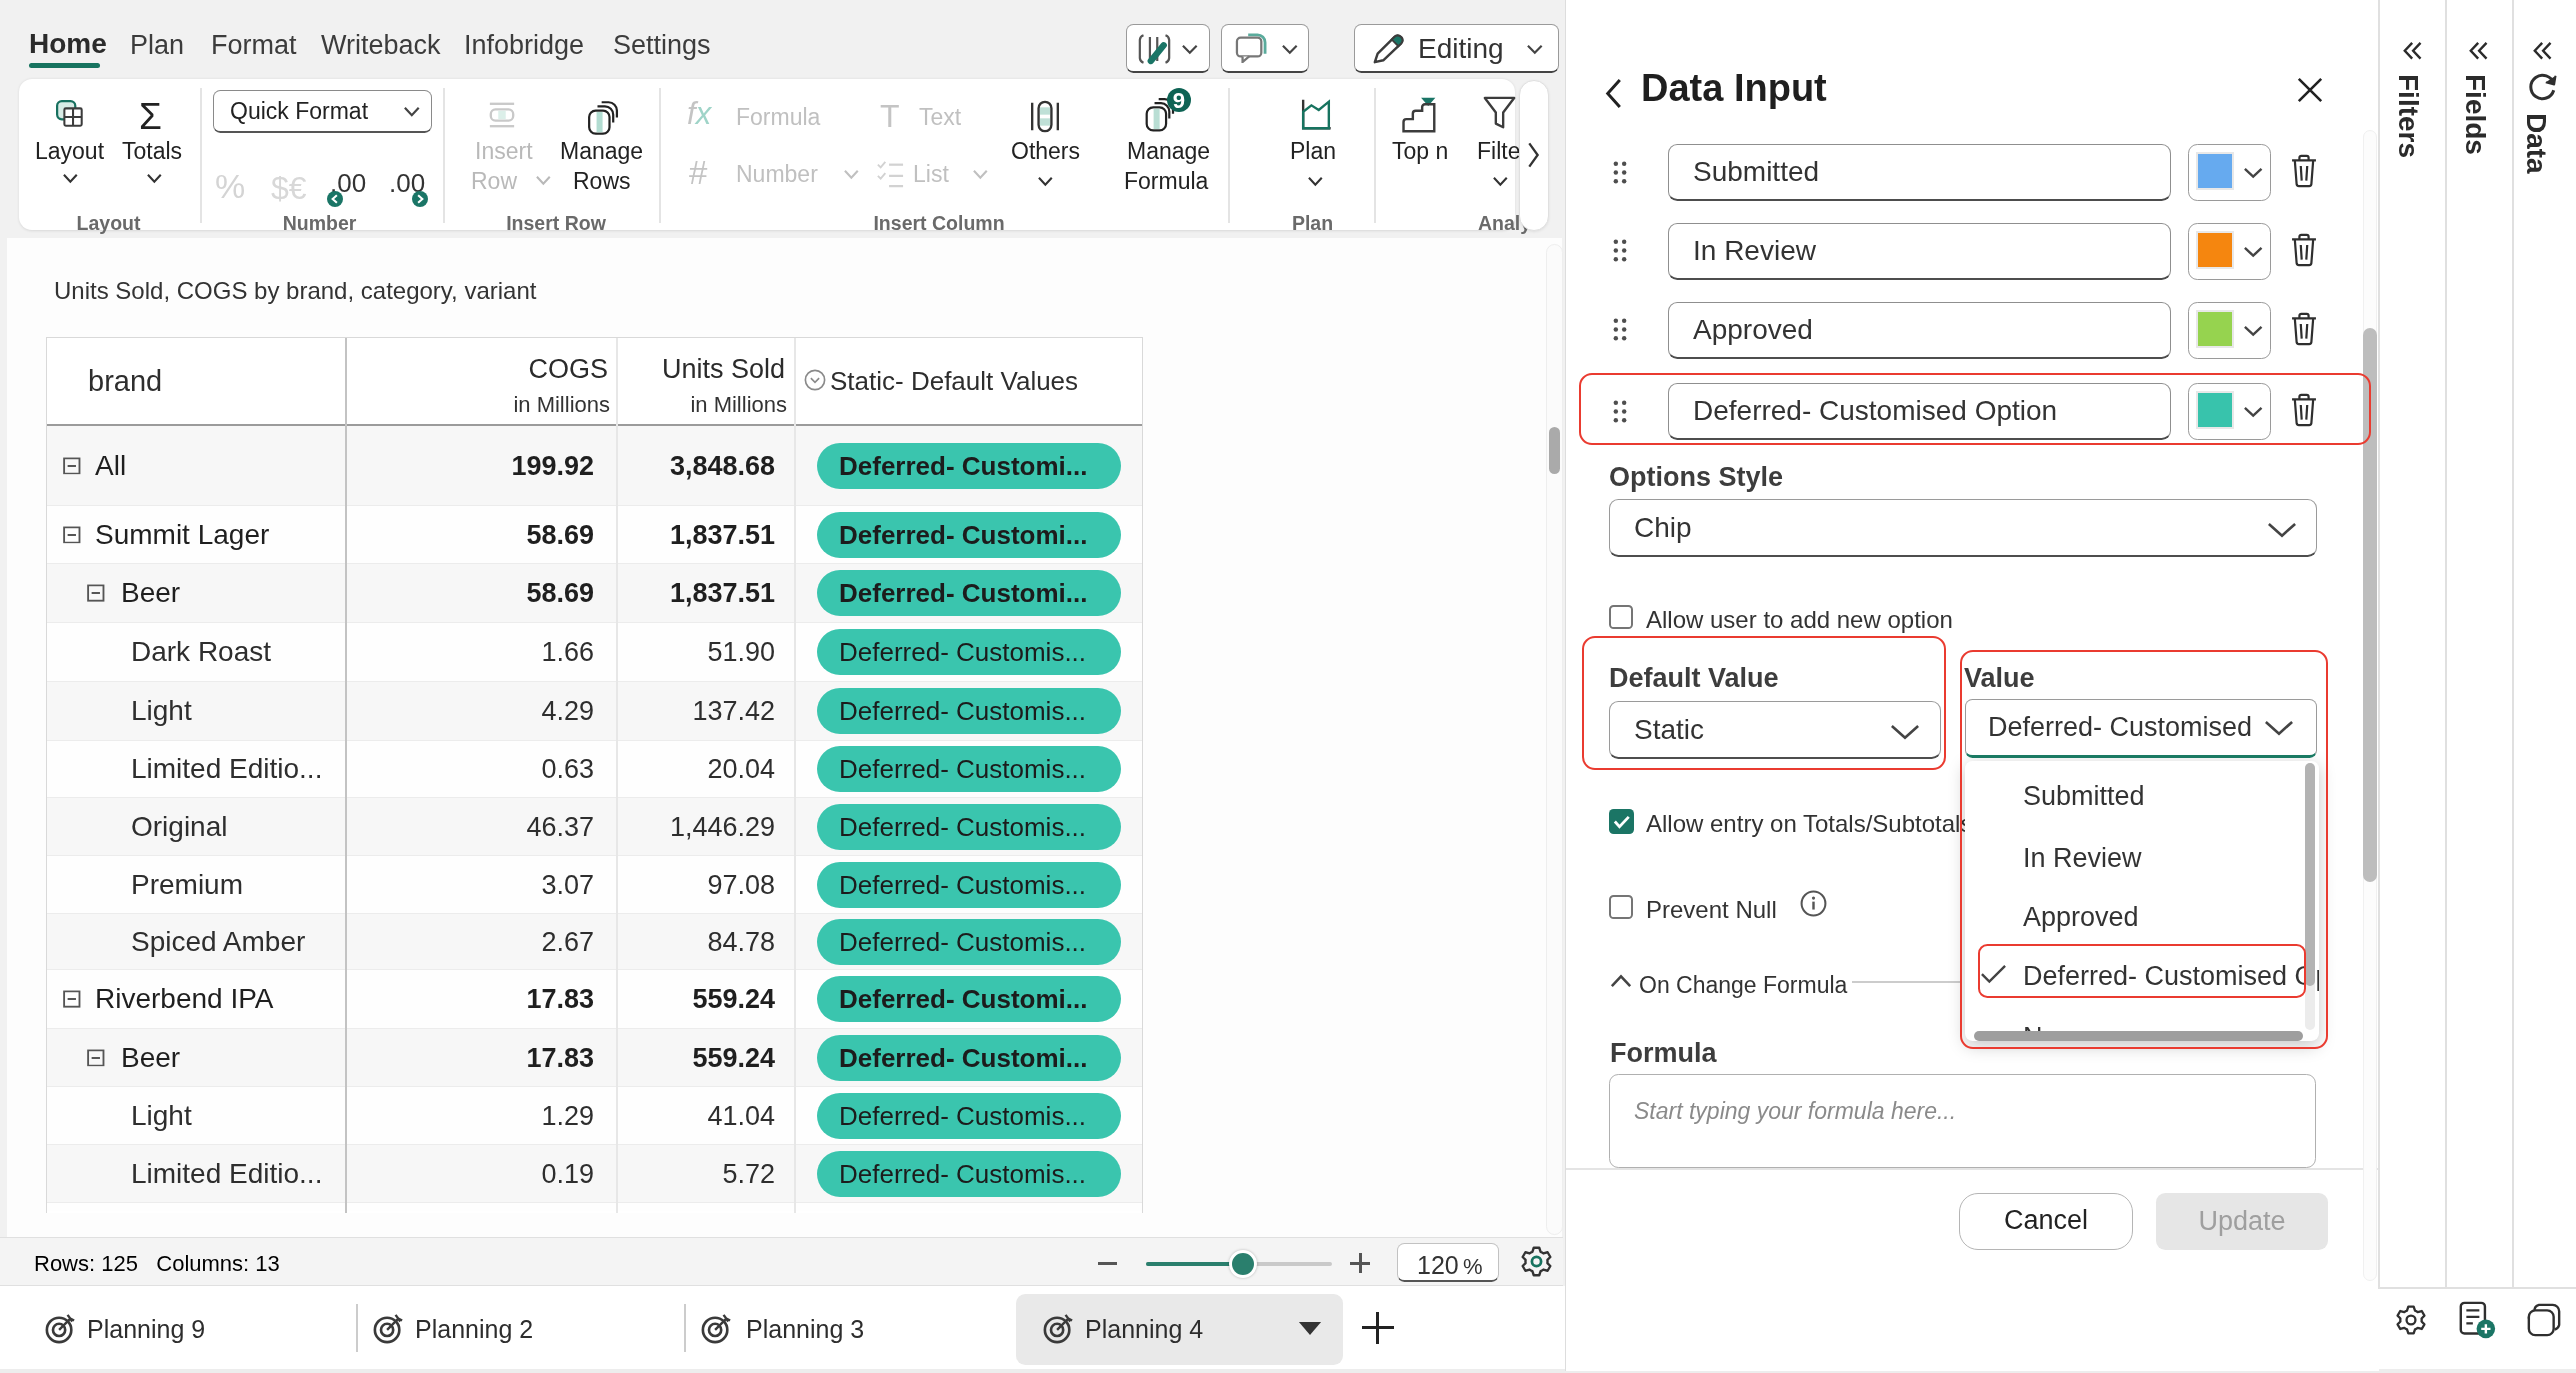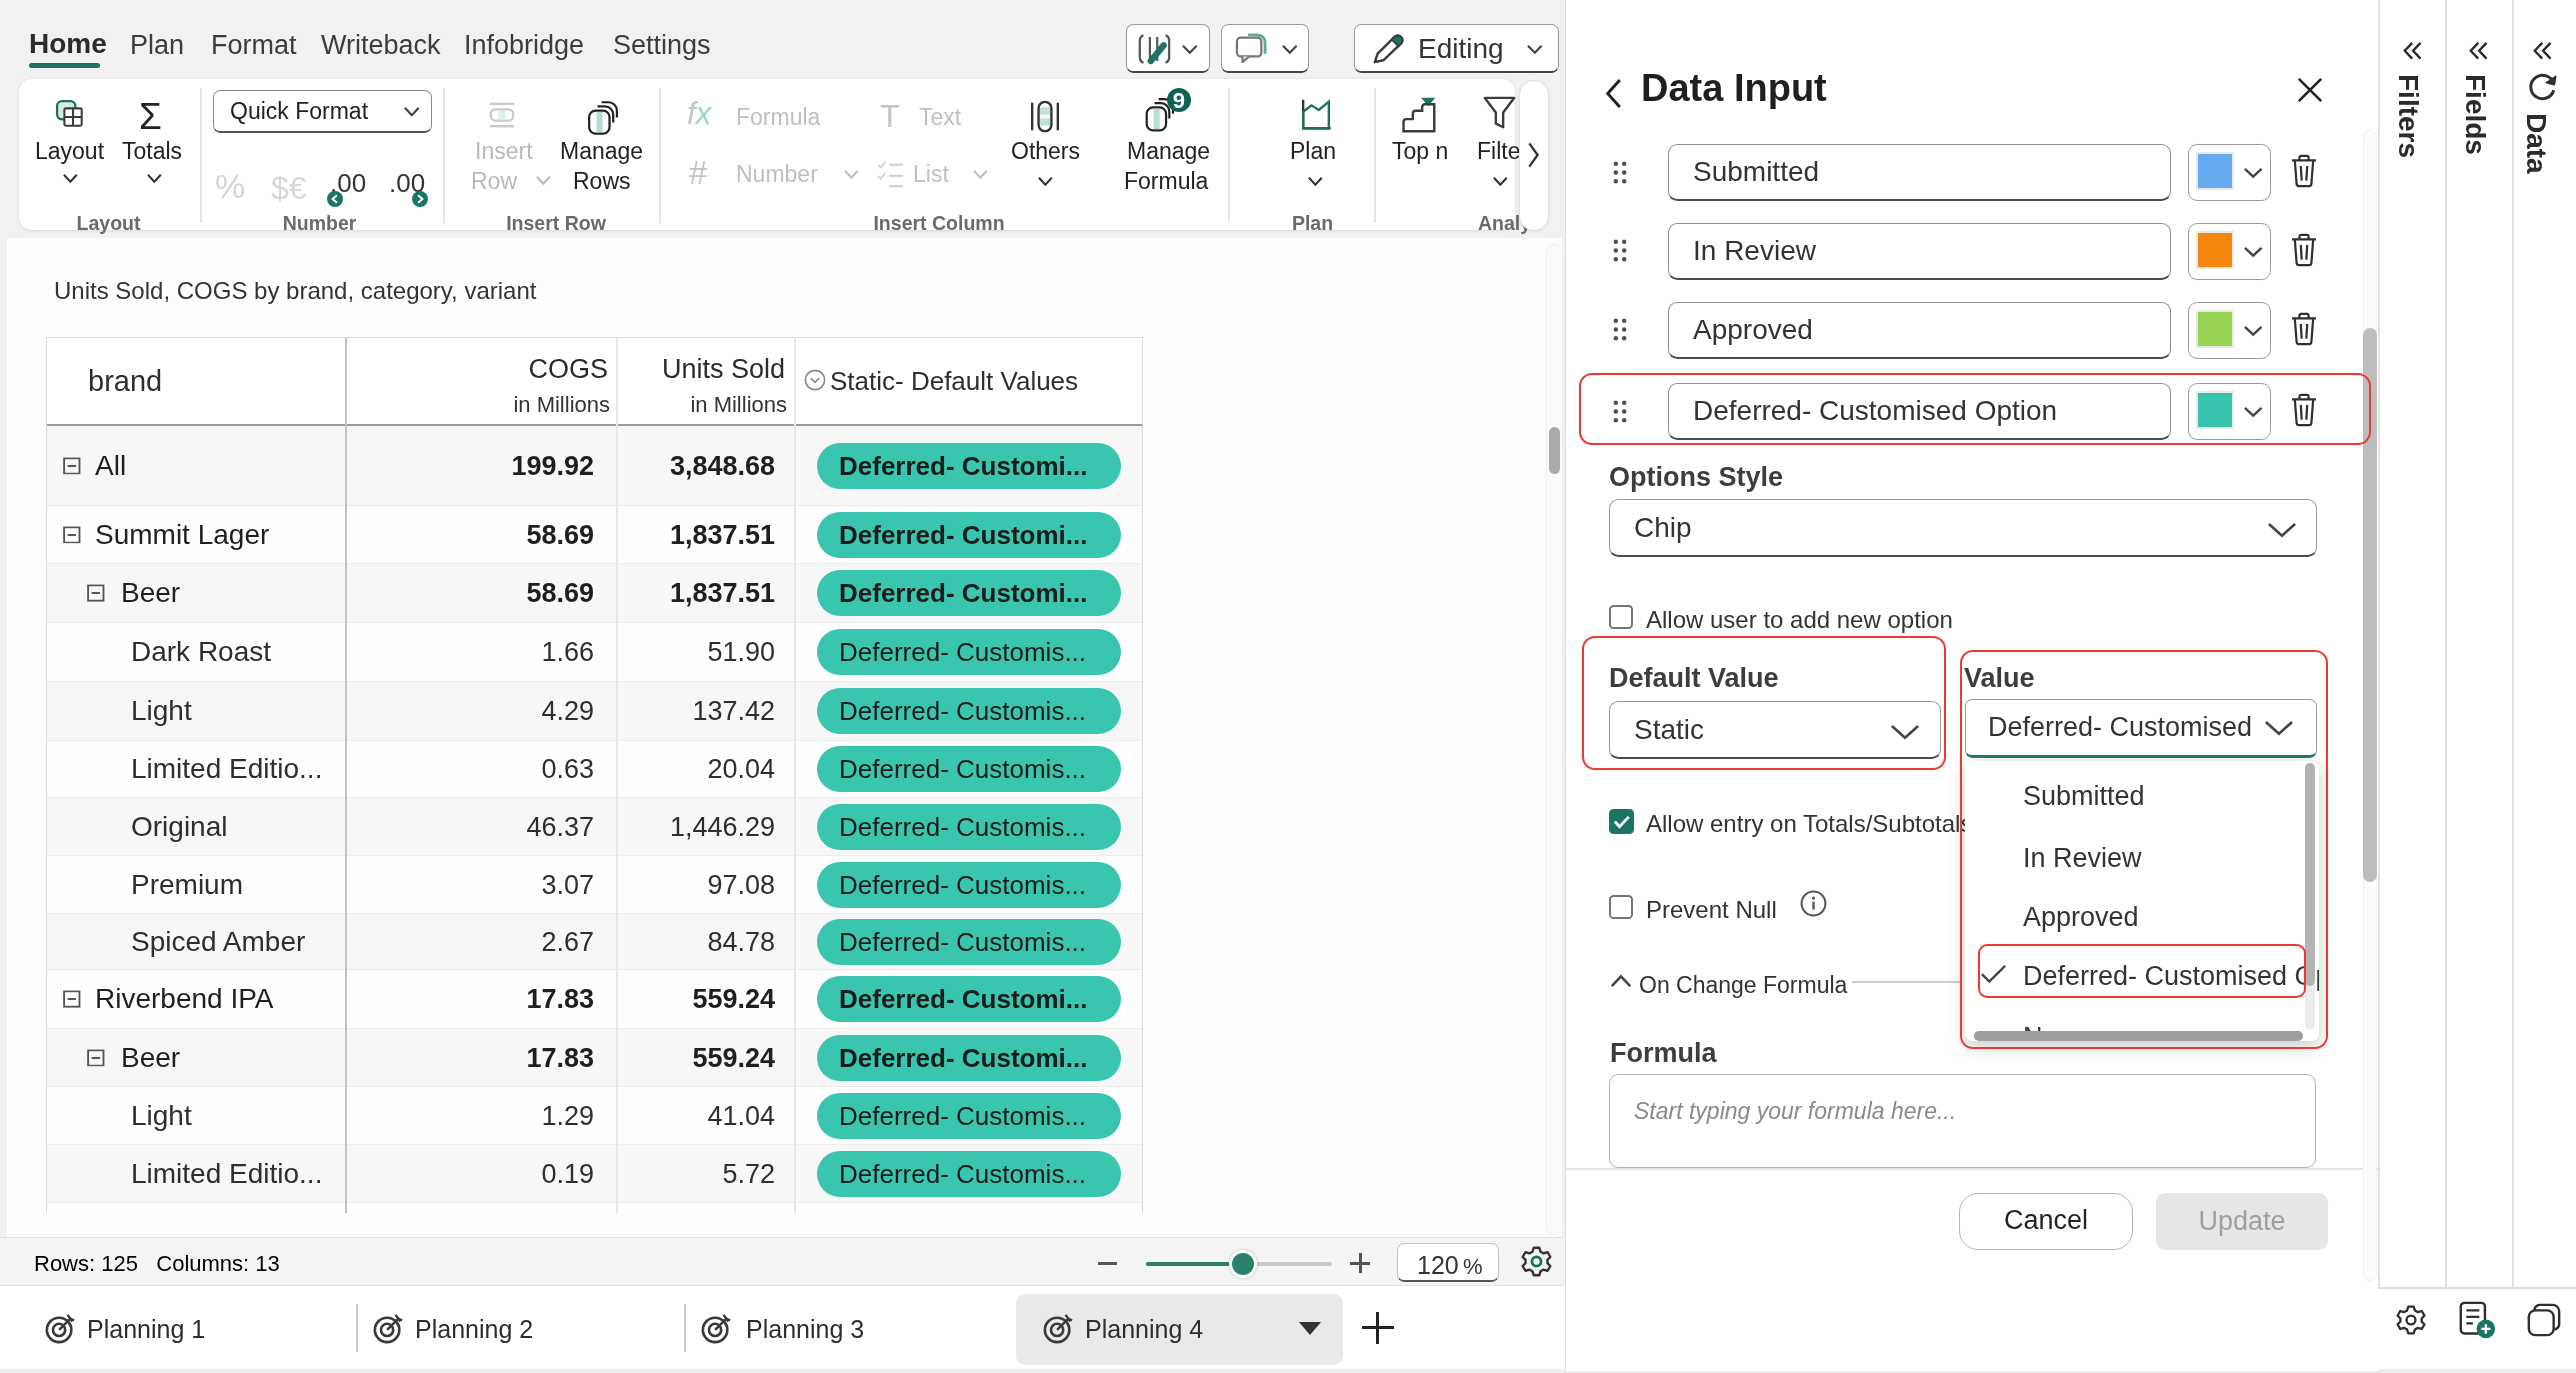--- a/index.html
+++ b/index.html
@@ -358,21 +358,21 @@
 </div>
 
 <div class="ab" id="tabbar" style="left:0;top:1286px;width:2576px;height:83px;background:#fff;"></div>
 <div class="ab" style="left:0;top:1369px;width:2576px;height:4.6px;background:#ededed;"></div>
 <div id="tabs">
   <svg class="ab" style="left:45px;top:1313px;" width="31" height="31" viewBox="0 0 33 33">
     <circle cx="15" cy="18" r="13" fill="none" stroke="#3a3a3a" stroke-width="2.8"></circle>
     <circle cx="15" cy="18" r="6.5" fill="none" stroke="#3a3a3a" stroke-width="2.8"></circle>
     <path d="M15 18 L27 6 M24 2 L27 6 L31 8 M27 6 L29 9" stroke="#3a3a3a" stroke-width="2.6" fill="none"></path>
   </svg>
-  <div class="ab" style="left:87px;top:1315px;font-size:25px;color:#2d2d2d;">Planning 1</div>
+  <div class="ab" style="left:87px;top:1315px;font-size:25px;color:#2d2d2d;">Planning 9</div>
   <div class="ab" style="left:356px;top:1304px;width:1.9px;height:48px;background:#ccc;"></div>
   <svg class="ab" style="left:373px;top:1313px;" width="31" height="31" viewBox="0 0 33 33">
     <circle cx="15" cy="18" r="13" fill="none" stroke="#3a3a3a" stroke-width="2.8"></circle>
     <circle cx="15" cy="18" r="6.5" fill="none" stroke="#3a3a3a" stroke-width="2.8"></circle>
     <path d="M15 18 L27 6 M24 2 L27 6 L31 8 M27 6 L29 9" stroke="#3a3a3a" stroke-width="2.6" fill="none"></path>
   </svg>
   <div class="ab" style="left:415px;top:1315px;font-size:25px;color:#2d2d2d;">Planning 2</div>
   <div class="ab" style="left:684px;top:1304px;width:1.9px;height:48px;background:#ccc;"></div>
   <svg class="ab" style="left:701px;top:1313px;" width="31" height="31" viewBox="0 0 33 33">
     <circle cx="15" cy="18" r="13" fill="none" stroke="#3a3a3a" stroke-width="2.8"></circle>

